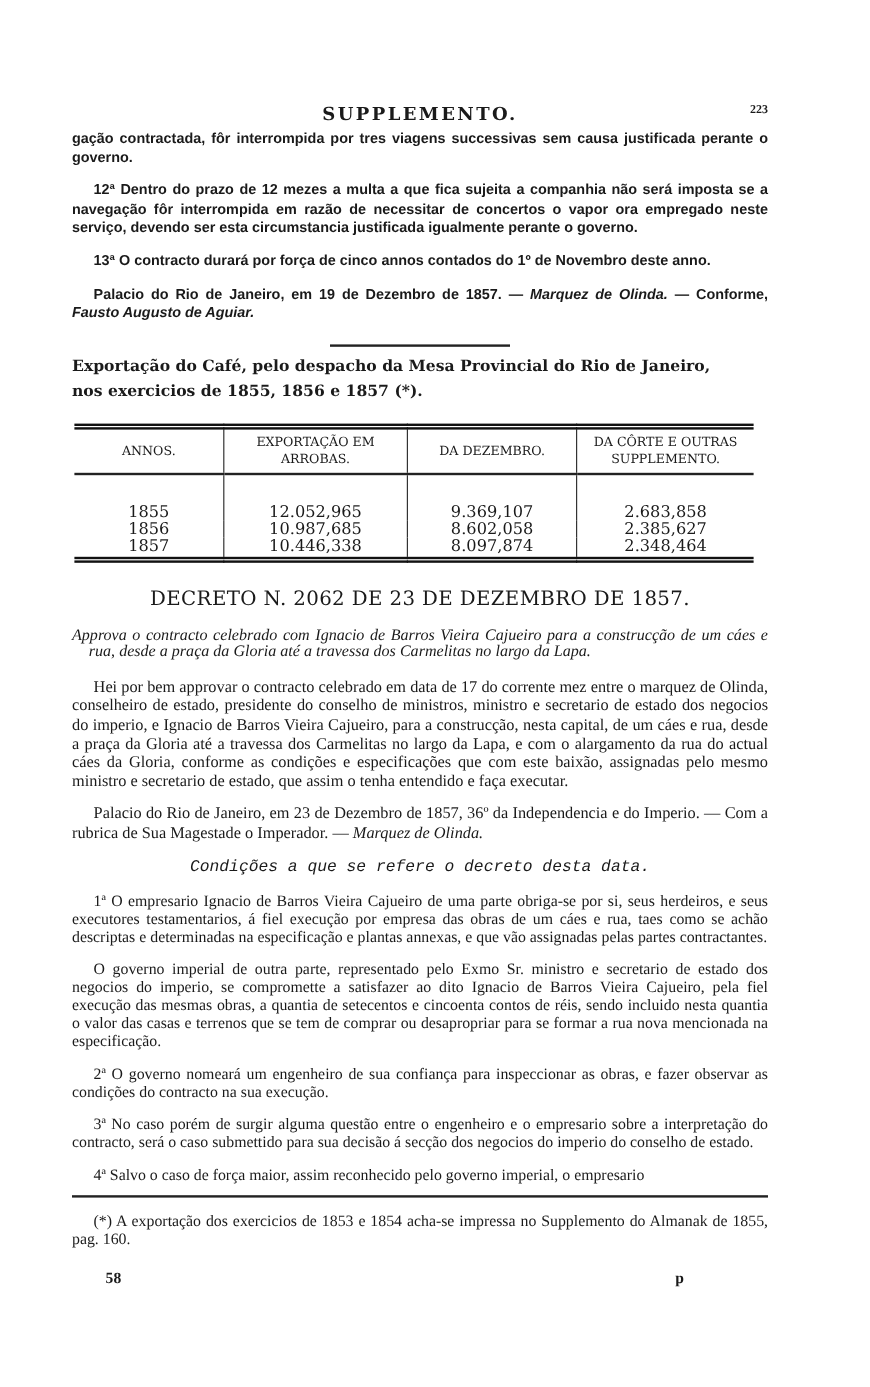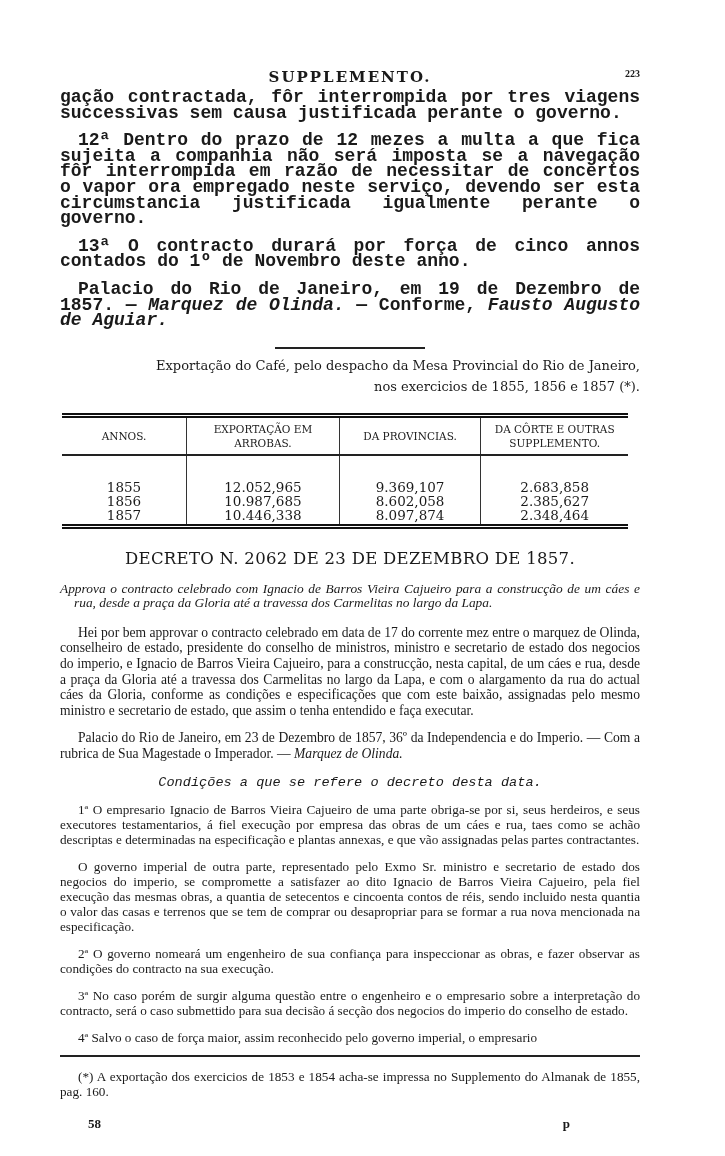--- a/index.html
+++ b/index.html
@@ -1,27 +1,27 @@
 <!DOCTYPE html>
 <html><head>
 <meta charset="utf-8">
 <style>
   html, body { margin: 0; padding: 0; background: #ffffff; }
   body { width: 725px; height: 1156px; position: relative; overflow: hidden; color: #1a1a1a;
          font-family: "Liberation Serif", "DejaVu Serif", serif; }
-  .page { position: absolute; left: 60px; top: 68px; width: 580px; }
+  .page { position: absolute; left: 60px; top: 86px; width: 580px; }
   .running-head { position: relative; height: 22px; text-align: center; }
   .running-title { font-family: "DejaVu Serif", serif; font-weight: bold; font-size: 15px; letter-spacing: 2px; }
   .page-number { position: absolute; right: 0; top: 0; font-weight: bold; font-size: 10px; }
   p { margin: 0; font-size: 13.6px; line-height: 15.6px; text-align: justify; }
-  .bold-serif { font-family: Liberation Mono, monospace; font-weight: bold; font-size: 18px; line-height: 15.6px; }
+  .bold-serif { font-family: Liberation Sans, sans-serif; font-weight: bold; font-size: 12px; line-height: 15.6px; }
   .ind { text-indent: 18px; margin-top: 12px; }
   i, .it { font-style: italic; }
   .divider-short { width: 150px; height: 2px; background: #222; margin: 18px auto 6px; }
-  .table-title { text-align: right; font-family: "DejaVu Serif", serif; font-weight: normal; font-size: 13px; line-height: 21px; margin-top: 2px; }
+  .table-title { text-align: left; font-family: "DejaVu Serif", serif; font-weight: bold; font-size: 13px; line-height: 21px; margin-top: 2px; }
   table.export { width: 566px; margin: 16px 0 0 2px; border-collapse: collapse; font-family: "DejaVu Serif", serif; }
   table.export thead tr { border-top: 5px double #111; }
   table.export th { font-weight: normal; font-size: 10.5px; line-height: 14px; padding: 4px 2px; border-bottom: 2px solid #222; text-align: center; vertical-align: middle; }
   table.export th + th, table.export td + td { border-left: 1px solid #333; }
   table.export td { font-size: 13.5px; line-height: 14px; text-align: center; padding: 0 2px; }
   table.export tbody tr:first-child td { padding-top: 24px; }
   table.export tbody tr:last-child td { padding-bottom: 2px; }
   table.export tbody { border-bottom: 5px double #111; }
   .decree-title { text-align: center; font-family: "DejaVu Serif", serif; font-size: 16.5px; margin: 20px 0 14px; letter-spacing: 0.3px; }
   .summary { font-style: italic; font-size: 13.4px; line-height: 14.5px; padding-left: 14px; text-indent: -14px; margin-bottom: 14px; font-family: Liberation Serif, serif; }
@@ -58,21 +58,21 @@
     <colgroup>
         <col style="width:22%">
         <col style="width:27%">
         <col style="width:25%">
         <col style="width:26%">
       </colgroup>
     <thead>
       <tr>
         <th>ANNOS.</th>
         <th>EXPORTAÇÃO EM ARROBAS.</th>
-        <th>DA PROVINCIAS.</th>
+        <th>DA DEZEMBRO.</th>
         <th>DA CÔRTE E OUTRAS SUPPLEMENTO.</th>
       </tr>
     </thead>
     <tbody>
       <tr>
         <td>1855</td>
         <td>12.052,965</td>
         <td>9.369,107</td>
         <td>2.683,858</td>
       </tr>

